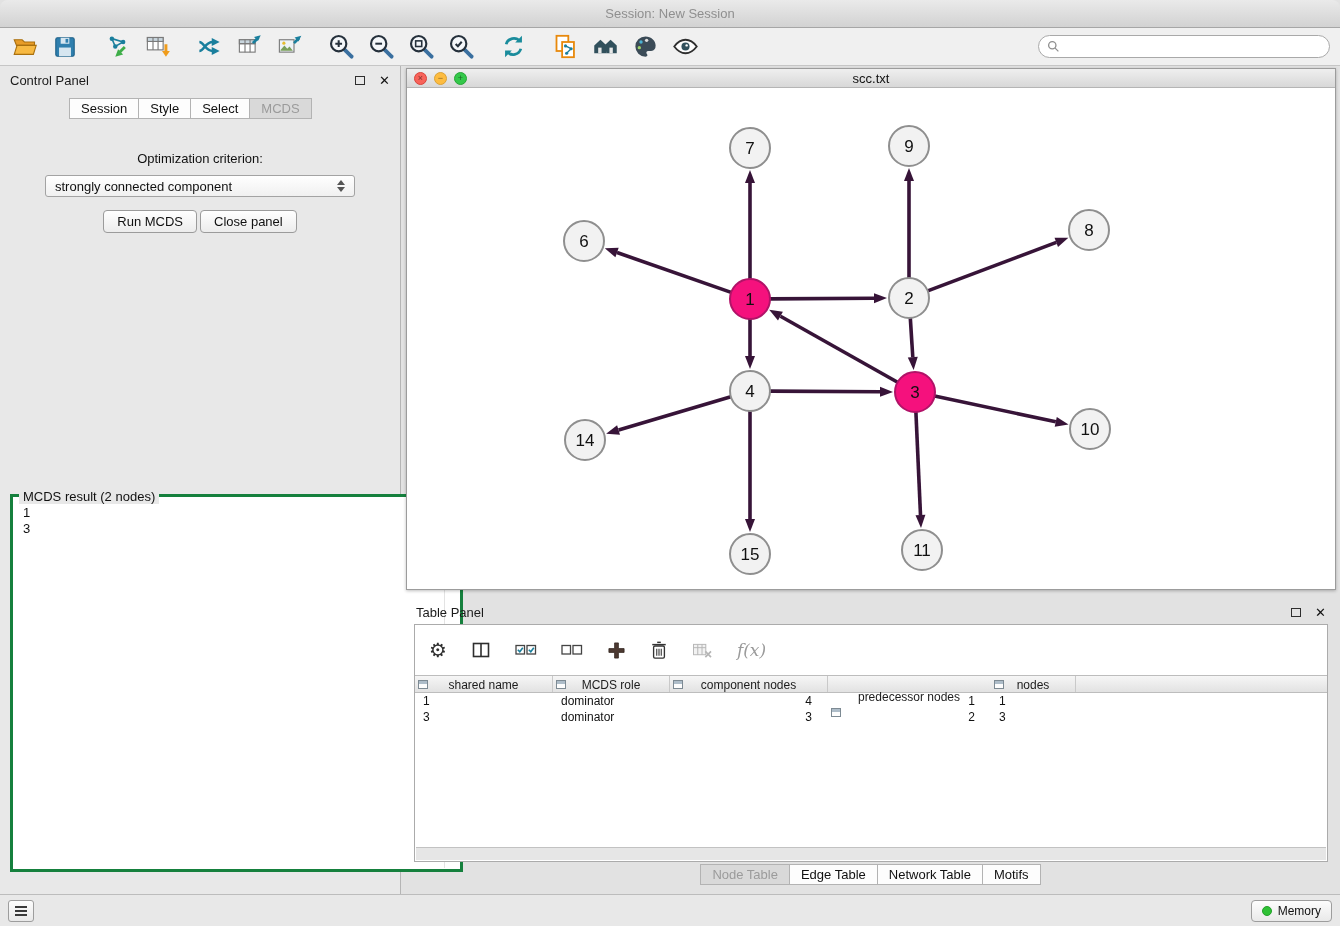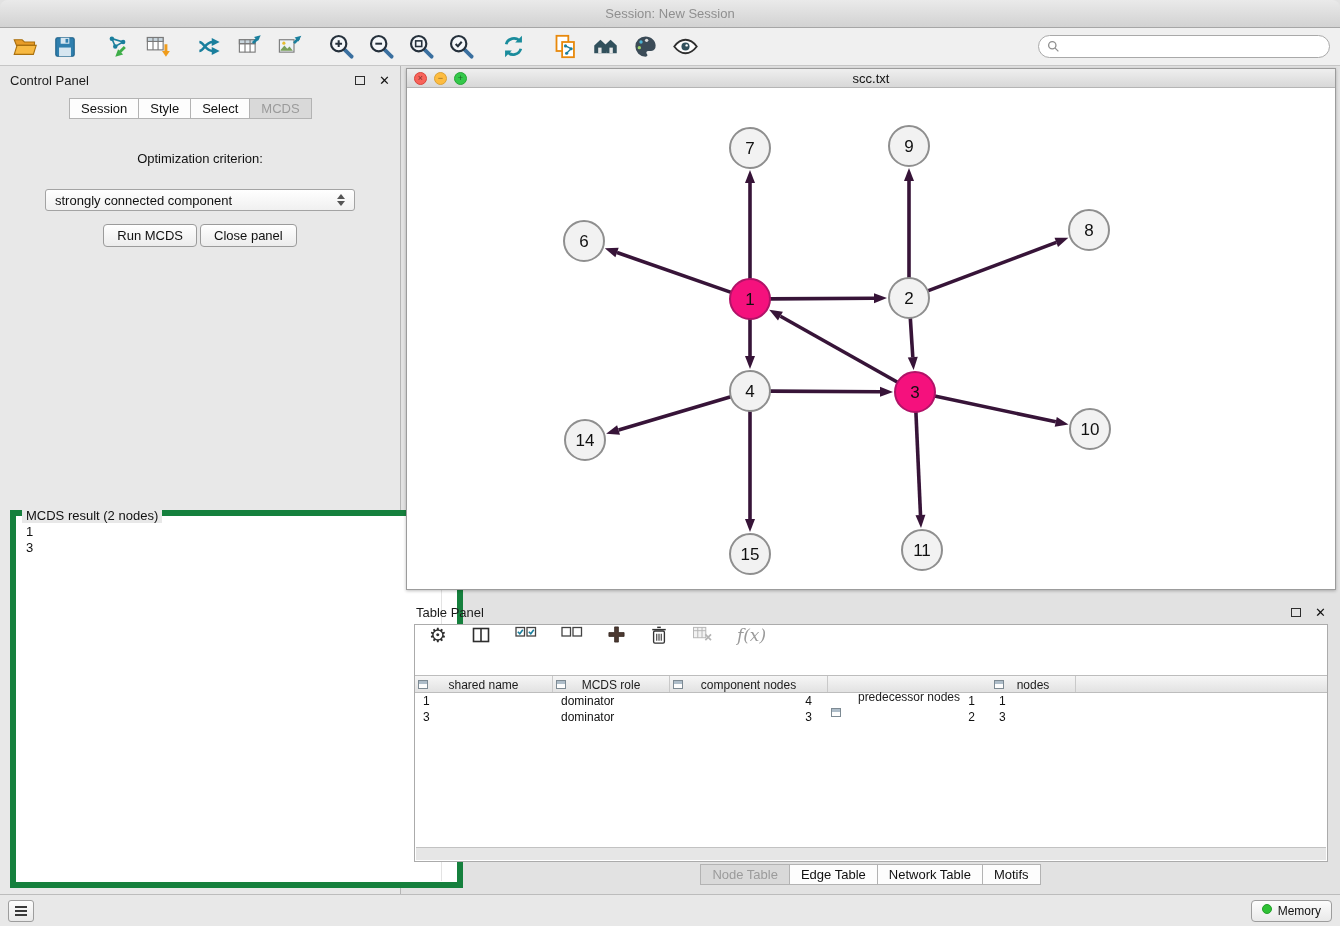--- a/index.html
+++ b/index.html
@@ -20,27 +20,27 @@
   #control-panel{position:absolute;left:0;top:66px;width:401px;bottom:32px;background:#e8e8e8;border-right:1px solid #b5b5b5}
   .panel-header{height:28px;display:flex;align-items:center;padding:0 10px;font-size:13px;color:#1b1b1b}
   .panel-header .spacer{flex:1}
   .float-icon{width:10px;height:9px;border:1.5px solid #2e2e2e;display:inline-block;margin-right:14px}
   .close-icon{font-weight:bold;font-size:13px;color:#111;line-height:1}
   .close-icon::before{content:"\2715"}
   #control-tabs{display:flex;padding-left:70px;margin-top:4px}
   .tab{background:#fdfdfd;border:1px solid #b3b3b3;padding:2px 11px;font-size:13px;margin-left:-1px;color:#111;white-space:nowrap}
   .tab.active{background:#d9d9d9;color:#9b9b9b}
   .opt-label{text-align:center;margin-top:32px;font-size:13px}
-  .dropdown{margin:23px auto 0;width:310px;height:22px;background:linear-gradient(#ffffff,#f0f0f0);border:1px solid #a3a3a3;border-radius:3px;display:flex;align-items:center;padding:0 9px;font-size:13px}
+  .dropdown{margin:9px auto 0;width:310px;height:22px;background:linear-gradient(#ffffff,#f0f0f0);border:1px solid #a3a3a3;border-radius:3px;display:flex;align-items:center;padding:0 9px;font-size:13px}
   .dropdown .arrows{margin-left:auto;display:flex;flex-direction:column;gap:2px}
   .up-tri{width:0;height:0;border-left:4px solid transparent;border-right:4px solid transparent;border-bottom:5px solid #555}
   .down-tri{width:0;height:0;border-left:4px solid transparent;border-right:4px solid transparent;border-top:5px solid #555}
   .btn-row{display:flex;justify-content:center;gap:3px;margin-top:13px}
   .btn{background:linear-gradient(#ffffff,#ececec);border:1px solid #9b9b9b;border-radius:4px;padding:3px 13px;font-size:13px;color:#111}
-  #result-box{position:absolute;left:10px;top:444px;width:453px;height:378px;border:6px solid #15803d;background:#fff}
+  #result-box{position:absolute;left:10px;top:428px;width:453px;height:378px;border:3px solid #15803d;background:#fff}
   #result-legend{position:absolute;top:-8px;left:6px;background:#e8e8e8;padding:0 4px;font-size:13px}
   #result-lines{padding:8px 10px;font-size:13px;line-height:16px}
   #result-scroll-track{position:absolute;right:15px;top:1px;bottom:1px;width:1px;background:#e3e3e3}
 
   
   #network-window{position:absolute;left:406px;top:68px;width:930px;height:522px;background:#fff;border:1px solid #9c9c9c;box-shadow:0 1px 3px rgba(0,0,0,.25)}
   #nw-titlebar{height:19px;background:linear-gradient(#efefef,#d8d8d8);border-bottom:1px solid #b5b5b5;position:relative;display:flex;align-items:center;justify-content:center;font-size:13px;color:#111}
   #traffic{position:absolute;left:7px;top:3px;display:flex;gap:7px}
   .tl{width:13px;height:13px;border-radius:50%;display:flex;align-items:center;justify-content:center;font-size:9px;color:rgba(0,0,0,.5);line-height:1}
   .tl.red{background:#f8635a;border:1px solid #d8443c}
@@ -48,41 +48,41 @@
   .tl.yellow{background:#fdbc40;border:1px solid #dba236}
   .tl.yellow::before{content:"\2212"}
   .tl.green{background:#34c84a;border:1px solid #26a536}
   .tl.green::before{content:"+"}
   #graph-svg{display:block;background:#fff}
   #graph-svg text{font-family:"Liberation Sans","DejaVu Sans",sans-serif}
 
   
   #table-panel{position:absolute;left:406px;top:598px;width:930px;height:290px}
   #tp-inner{position:absolute;left:8px;top:26px;width:914px;height:238px;background:#fff;border:1px solid #ababab}
-  #tp-toolbar{height:50px;display:flex;align-items:flex-start;padding-left:14px;gap:24px}
+  #tp-toolbar{height:50px;display:flex;align-items:center;padding-left:14px;gap:24px}
   .tp-icon{display:flex;align-items:center;justify-content:center}
   .gear-glyph{font-family:"DejaVu Sans",sans-serif;font-size:20px;color:#2e2e2e;line-height:1}
   .gear-glyph::before{content:"\2699"}
   .fx-label{font-family:"DejaVu Serif","Liberation Serif",serif;font-style:italic;font-size:17px;color:#9a9a9a}
   #table-header{display:flex;height:18px;background:linear-gradient(#f6f6f6,#e2e2e2);border-top:1px solid #bdbdbd;border-bottom:1px solid #bdbdbd;font-size:12px}
   .th-cell{position:relative;border-right:1px solid #c9c9c9;display:flex;align-items:flex-end;justify-content:center;color:#1c1c1c}
   .th-fill{flex:1}
   .col-icon{position:absolute;left:3px;top:4px;width:10px;height:9px;border:1px solid #7d8a93;background:linear-gradient(#aebdc9 0 3px,#fdfdfd 3px)}
   .tr-row{display:flex;height:16px;font-size:12px;align-items:center}
   .td-cell{overflow:hidden;white-space:nowrap;height:16px;line-height:16px}
   .td-left{padding-left:8px;text-align:left}
   .td-right{padding-right:16px;text-align:right}
   #tp-hscroll{position:absolute;left:1px;right:1px;bottom:1px;height:13px;background:#e6e6e6;border-top:1px solid #c2c2c2}
   #table-tabs{position:absolute;left:0;right:0;top:266px;display:flex;justify-content:center}
 
   
   #status-bar{position:absolute;left:0;right:0;bottom:0;height:32px;background:#e8e8e8;border-top:1px solid #bcbcbc;display:flex;align-items:center;padding:0 8px}
   #panel-toggle{width:26px;height:22px;border:1px solid #9d9d9d;border-radius:3px;background:linear-gradient(#fdfdfd,#e8e8e8);display:flex;align-items:center;justify-content:center;flex-direction:column;gap:2px}
   .sb-line{width:12px;height:2px;background:#3a3a3a}
-  #memory-btn{margin-left:auto;display:flex;gap:6px;border:1px solid #9d9d9d;border-radius:4px;background:linear-gradient(#fdfdfd,#e9e9e9);padding:3px 10px;font-size:12px}
+  #memory-btn{margin-left:auto;display:flex;align-items:center;gap:6px;border:1px solid #9d9d9d;border-radius:4px;background:linear-gradient(#fdfdfd,#e9e9e9);padding:3px 10px;font-size:12px}
   .green-dot{width:10px;height:10px;border-radius:50%;background:#2fc135;border:1px solid #24a02b}
 </style>
 </head>
 <body>
 
 <div id="titlebar">
   <span>Session: New Session</span>
 </div>
 
 <div id="toolbar">

